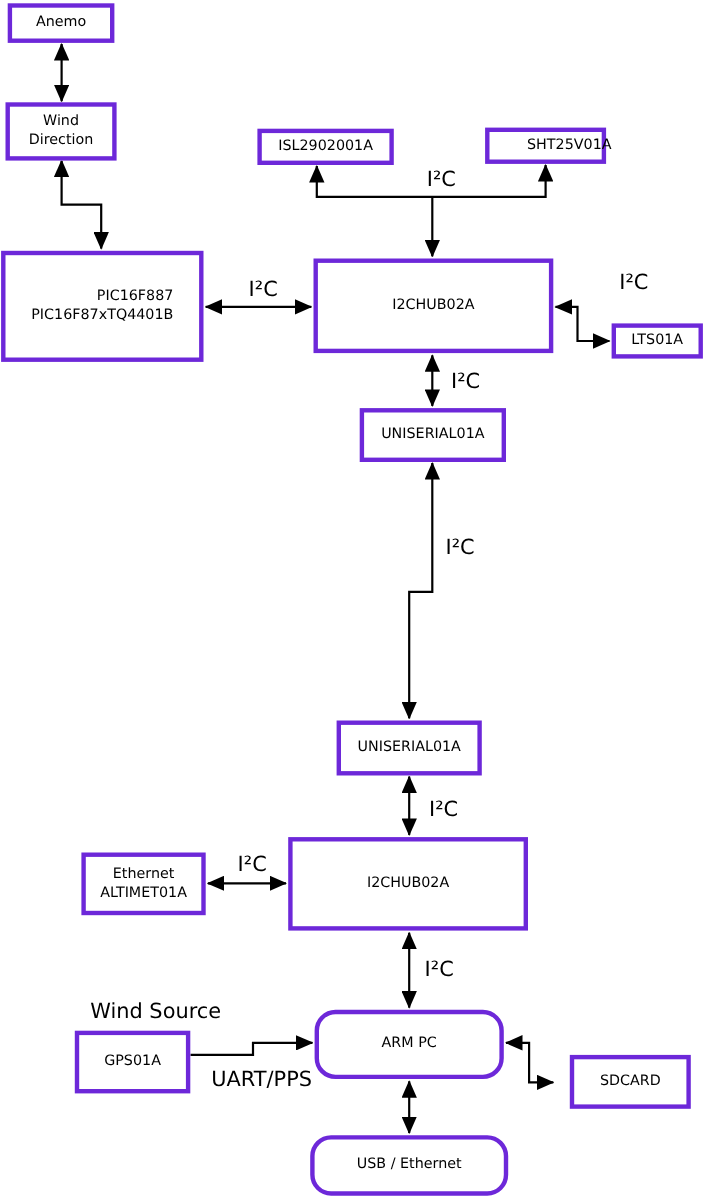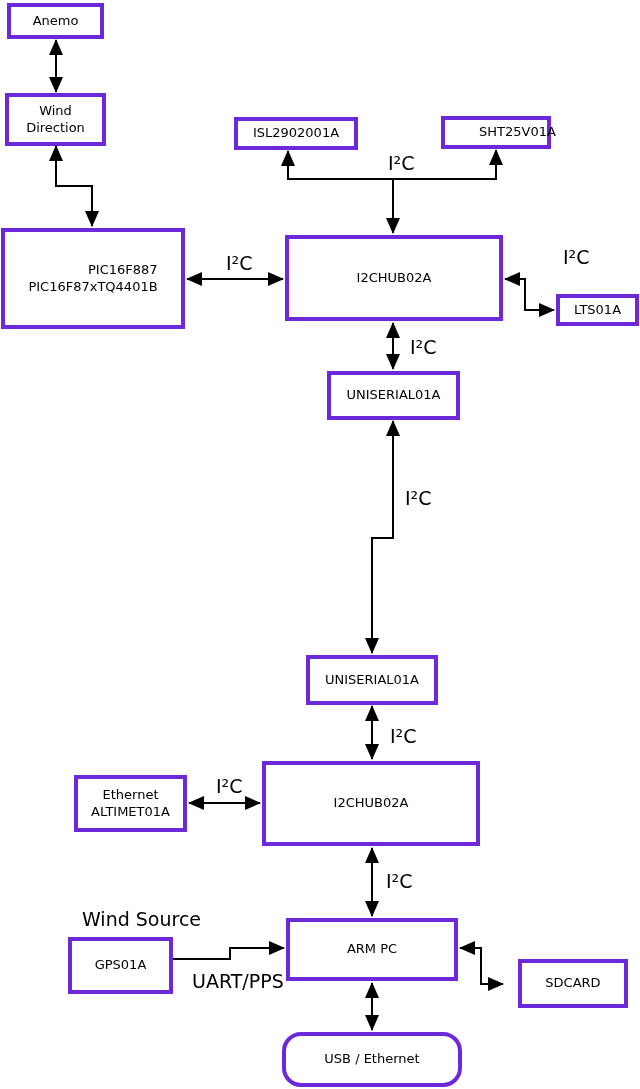--- a/index.html
+++ b/index.html
@@ -21,21 +21,21 @@
   .b-pic        {left:1px;   top:228px;  width:184px; height:101px;text-align:right;}
   .b-isl        {left:234px; top:117px;  width:124px; height:33px;}
   .b-sht        {left:441px; top:116px;  width:110px; height:33px;padding-left:43px;}
   .b-hub1       {left:285px; top:235px;  width:218px; height:86px;}
   .b-lts        {left:556px; top:294px;  width:83px;  height:32px;}
   .b-uni1       {left:327px; top:371px;  width:133px; height:49px;}
   .b-uni2       {left:306px; top:655px;  width:132px; height:50px;}
   .b-hub2       {left:262px; top:761px;  width:218px; height:85px;}
   .b-baro       {left:74px;  top:775px;  width:113px; height:57px;}
   .b-gps        {left:68px;  top:937px;  width:105px; height:57px;}
-  .b-arm        {left:286px; top:918px;  width:172px; height:63px;}
+  .b-arm        {left:286px; top:918px;  width:172px; height:63px;border-radius:19px;}
   .b-sdcard     {left:505px; top:959px;  width:110px; height:49px;margin-left:13px;}
   .b-usb        {left:282px; top:1032px; width:180px; height:55px;border-radius:19px;}
 
   .l-bus-top    {left:388px; top:152px;}
   .l-pic-hub    {left:226px; top:252px;}
   .l-lts        {left:563px; top:246px;}
   .l-hub1-uni1  {left:410px; top:336px;}
   .l-uni1-uni2  {left:405px; top:487px;}
   .l-uni2-hub2  {left:390px; top:725px;}
   .l-baro-hub2  {left:216px; top:775px;}

